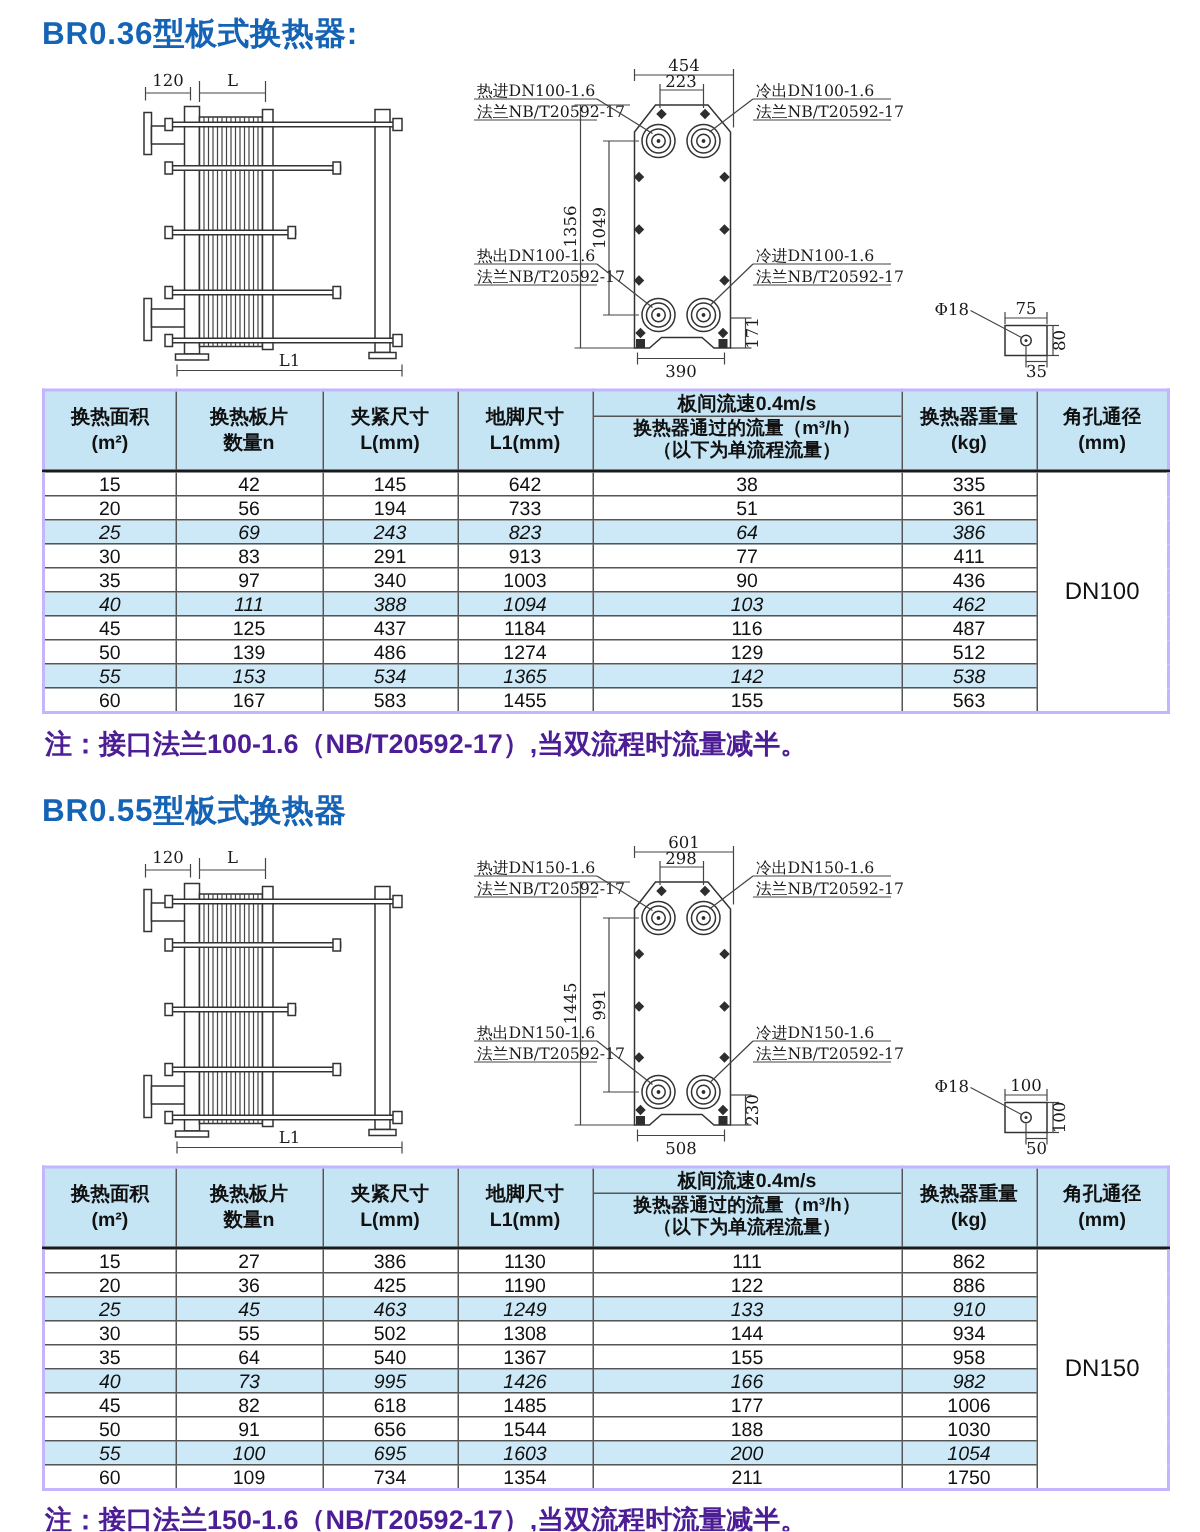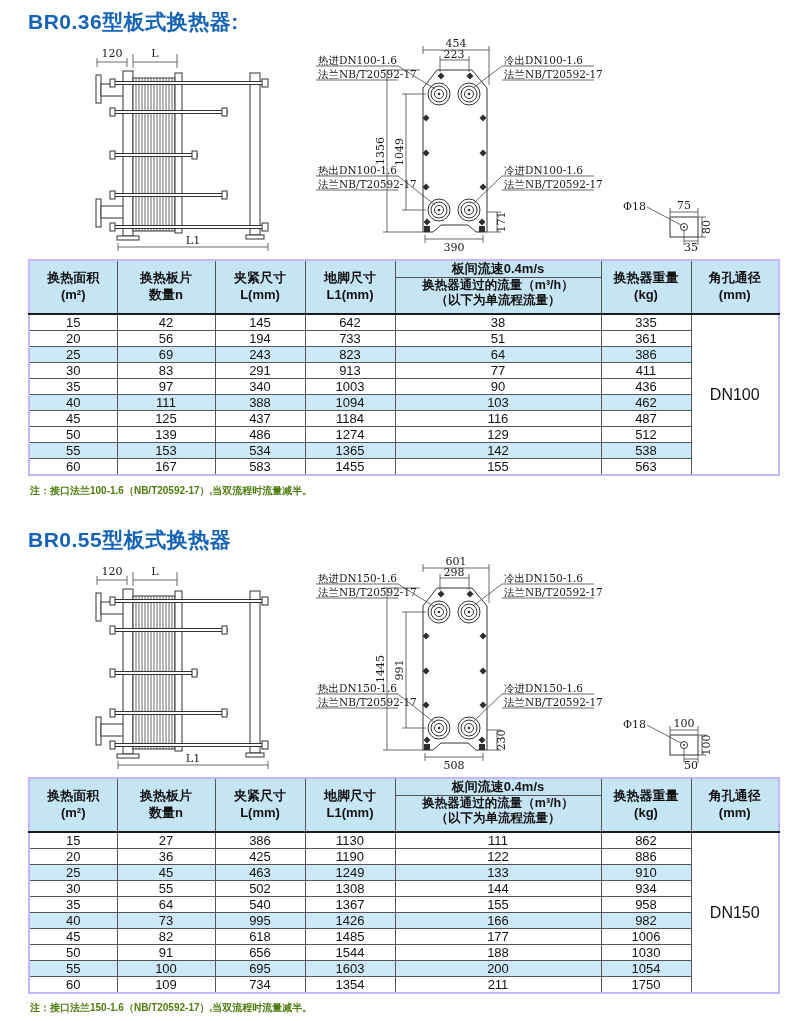--- a/index.html
+++ b/index.html
@@ -15,27 +15,27 @@
   svg text{fill:#1a1a1a;font-family:"DejaVu Serif","Liberation Serif",serif;}
   svg .dimtxt{font-size:11px;}
   svg .callout{font-size:10.5px;}
   table.spec{position:absolute;left:28px;width:750px;border-collapse:collapse;
              table-layout:fixed;background:#fff;font-size:13px;color:#111;
              border:2px solid #c4b5fd;}
   .spec th,.spec td{border:1px solid #555;text-align:center;padding:0;}
   .spec th{background:#c6e5f4;font-weight:bold;height:52px;vertical-align:middle;
            font-size:13px;line-height:1.3;border-bottom:2px solid #1a1a1a;}
   .spec td{height:15px;line-height:15px;border-top:1px solid #6e6e6e;}
-  .spec tr.hl td{background:#cde9f7;}
+  .spec tr.hl td{background:#cde9f7;font-style:italic;}
   .spec td.port{background:#fff;font-size:16px;vertical-align:middle;}
   .flow-th{padding:0;}
   .flow-top{border-bottom:1px solid #555;height:16px;line-height:16px;}
   .flow-bot{height:35px;display:flex;flex-direction:column;
             line-height:1.2;font-size:12.5px;}
-  .note{position:absolute;left:30px;font-size:10px;font-weight:bold;color:#4d7c0f;}
+  .note{position:absolute;left:30px;font-size:18px;font-weight:bold;color:#4c1d95;}
 </style>
 </head>
 <body>
 
 <div class="page">
 
   <h2 class="sec-title" style="top:8px;">BR0.36型板式换热器:</h2>
 
   <svg class="drawing" style="top:38px;" width="800" height="216" viewBox="0 0 800 216">
 

